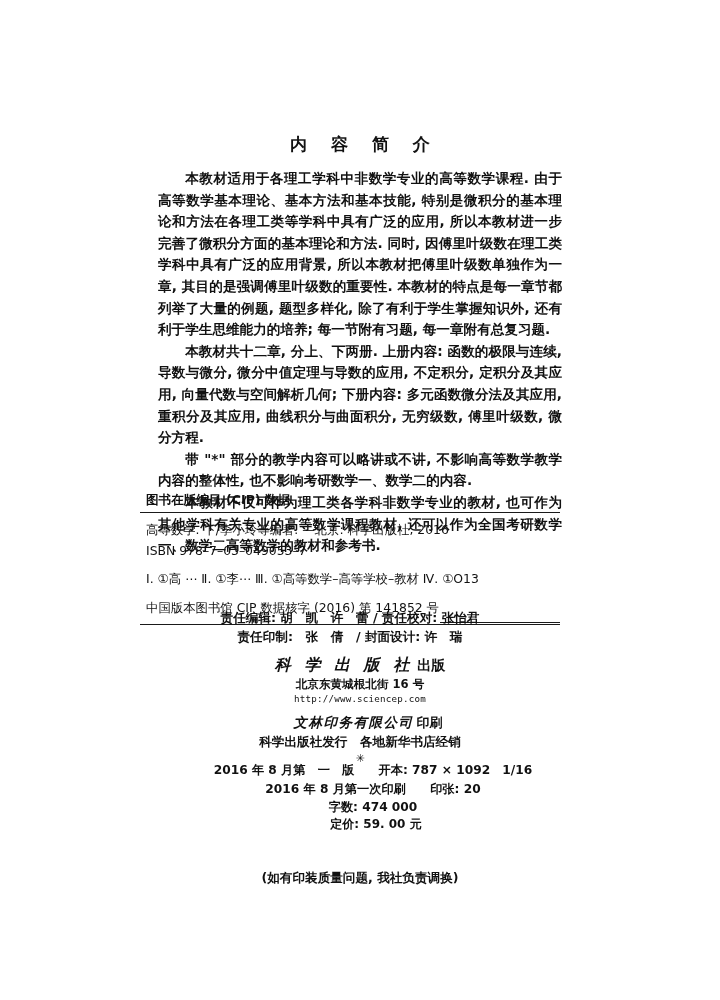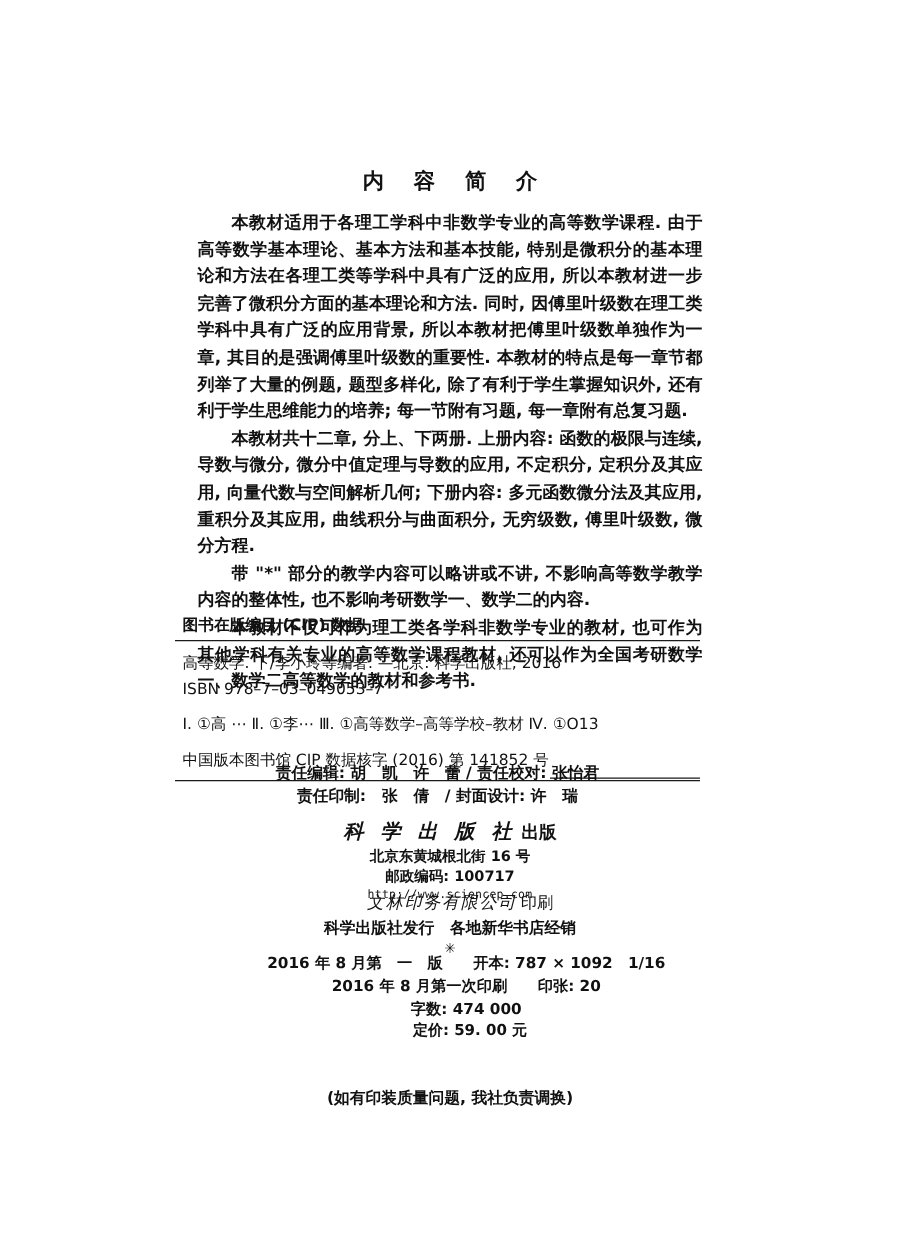--- a/index.html
+++ b/index.html
@@ -159,21 +159,21 @@
   
   .printer-block {
     position: absolute;
     left: 0;
     top: 713px;
     width: 720px;
     text-align: center;
   }
   .printer {
     font-size: 13.5px;
-    font-weight: normal;
+    font-weight: bold;
     font-style: italic;
     font-family: "DejaVu Serif", "Liberation Serif", serif;
     letter-spacing: 1.5px;
     line-height: 19px;
     padding-left: 16px;
   }
   .printer .print-suffix {
     font-style: normal;
     font-family: "DejaVu Sans", "Liberation Sans", sans-serif;
     letter-spacing: 0;
@@ -257,21 +257,20 @@
   </div>
 
   <div class="credits">
     <div class="cline">责任编辑: 胡　凯　许　蕾 / 责任校对: 张怡君</div>
     <div class="cline">责任印制:　张　倩　/ 封面设计: 许　瑞</div>
   </div>
 
   <div class="imprint">
     <div class="press-logo"><span>科 学 出 版 社</span><span class="pub-suffix">出版</span></div>
     <div class="addr">北京东黄城根北街 16 号</div>
-    <div class="postcode">邮政编码: 100717</div>
     <div class="url">http://www.sciencep.com</div>
   </div>
 
   <div class="printer-block">
     <div class="printer"><span>文林印务有限公司</span><span class="print-suffix">印刷</span></div>
     <div class="distrib">科学出版社发行　各地新华书店经销</div>
     <div class="star-sep">✳</div>
   </div>
 
   <div class="spec">

